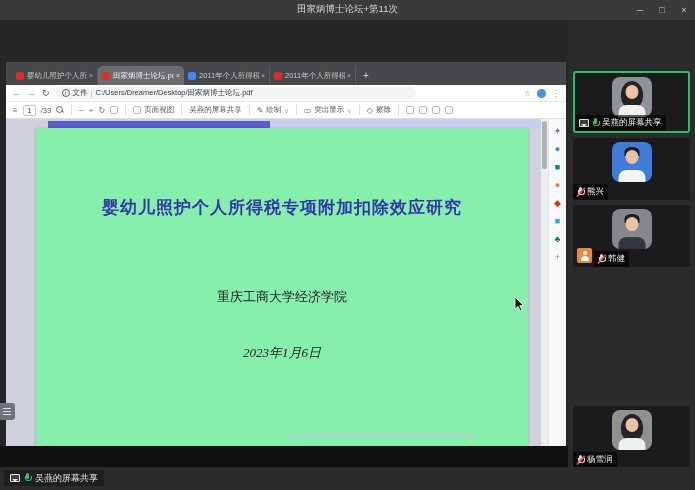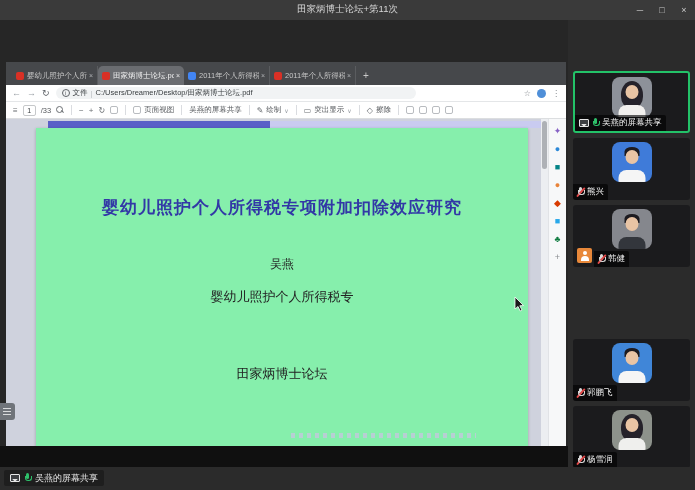--- a/index.html
+++ b/index.html
@@ -211,23 +211,22 @@
         <span class="icon-ph" data-name="more-tools-icon"></span>
       </div>
     </div>
 
     <div class="viewport" data-name="pdf-viewport">
       <div class="progress-dark" data-name="progress-bar-filled"></div>
       <div class="progress-light" data-name="progress-bar-track"></div>
 
       <div class="page" data-name="pdf-page">
         <div class="slide-title" data-name="slide-title">婴幼儿照护个人所得税专项附加扣除效应研究</div>
-        <div class="slide-author" data-name="slide-author">吴燕</div>
-        <div class="slide-affil" data-name="slide-affiliation">婴幼儿照护个人所得税专</div>
-        <div class="slide-event" data-name="slide-event">田家炳博士论坛</div>
+        <div class="slide-affil" data-name="slide-affiliation">重庆工商大学经济学院</div>
+        <div class="slide-date" data-name="slide-date">2023年1月6日</div>
         <div class="slide-faint" data-name="slide-cutoff-text"></div>
       </div>
 
       <div class="scrollbar" data-name="pdf-scrollbar">
         <div class="scroll-thumb" data-name="scrollbar-thumb"></div>
       </div>
 
       <div class="edge-sidebar" data-name="edge-sidebar">
         <span class="sbi purple" data-name="copilot-icon">✦</span>
         <span class="sbi blue" data-name="chat-icon">●</span>
@@ -292,33 +291,20 @@
     <span class="host-badge" data-name="hand-raised-badge"></span>
     <div class="name-pill" data-name="participant-label">
       <span class="mic off" data-name="mic-muted-icon">
           <span class="slash"></span>
         </span>
       <span class="pname">韩健</span>
     </div>
   </div>
 
 
-  <div class="tile" style="top:319px;" data-name="participant-tile-5">
-    <div class="avatar" style="background:#4086d8;" data-name="avatar">
-      <span class="hair-m"></span>
-        <span class="head"></span>
-        <span class="torso" style="background:#f5f5f5;"></span>
-    </div>
-    <div class="name-pill" data-name="participant-label">
-      <span class="mic off" data-name="mic-muted-icon">
-          <span class="slash"></span>
-        </span>
-      <span class="pname">郭鹏飞</span>
-    </div>
-  </div>
 
   <div class="tile" style="top:386px;" data-name="participant-tile-6">
     <div class="avatar" style="background:#8d928b;" data-name="avatar">
       <span class="hair-f"></span>
         <span class="head"></span>
         <span class="torso" style="background:#efefed;"></span>
     </div>
     <div class="name-pill" data-name="participant-label">
       <span class="mic off" data-name="mic-muted-icon">
           <span class="slash"></span>

